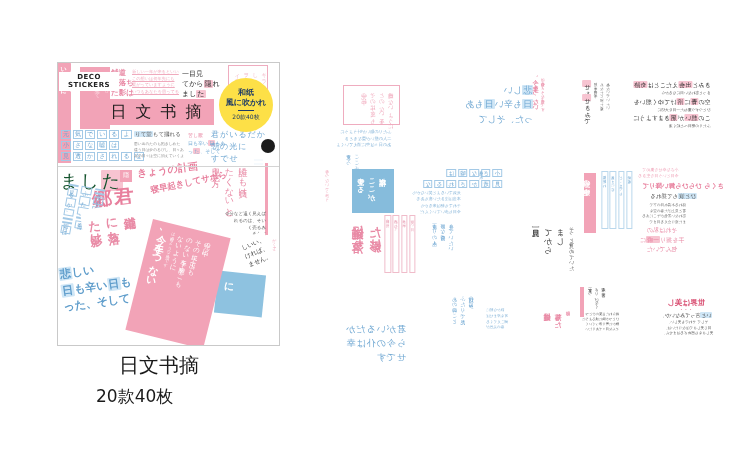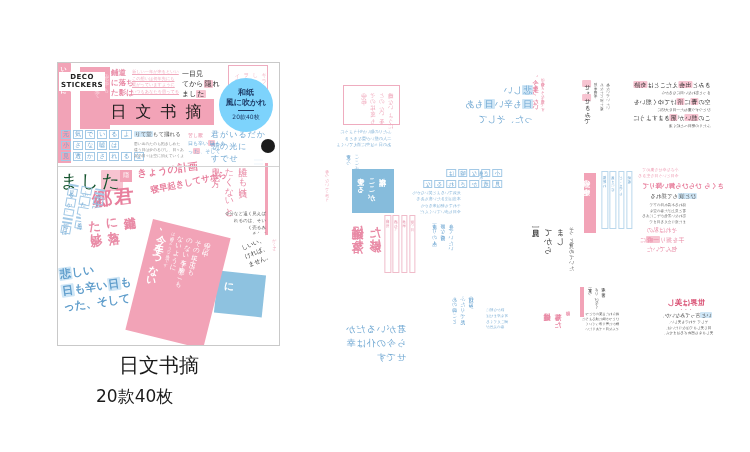--- a/index.html
+++ b/index.html
@@ -3,27 +3,27 @@
 <meta charset="utf-8">
 <style>
   html,body{margin:0;padding:0}
   body{width:750px;height:452px;background:#ffffff;position:relative;overflow:hidden;
        font-family:"DejaVu Sans",sans-serif;}
   .page{position:absolute;inset:0}
   .pkg{position:absolute;left:57px;top:62px;width:221px;height:282px;
        border:1px solid #c9c9c9;background:#fff;overflow:hidden}
   .brand{position:absolute;left:1px;top:9px;width:46px;background:#fff;z-index:5;
          text-align:center;font-weight:700;font-size:7px;letter-spacing:.5px;
-         color:#222;line-height:1.2;padding:1px 0}
+         color:#222;line-height:1.2;padding:1px 7px}
   .titlebar{position:absolute;left:40px;top:36px;width:116px;height:26px;background:#f2a3b7;
             z-index:5;display:flex;align-items:center;justify-content:center;
             font-family:"DejaVu Serif",serif;font-size:16px;letter-spacing:9px;
             padding-left:9px;box-sizing:border-box;color:#1c1c1c}
   .badge{position:absolute;left:161px;top:15px;width:54px;height:54px;border-radius:50%;
-         background:#7dd3fc;color:#1d3a66;z-index:5;display:flex;flex-direction:column;
+         background:#fde047;color:#1d3a66;z-index:5;display:flex;flex-direction:column;
          align-items:center;justify-content:center;text-align:right;font-weight:700}
   .badge .b1,.badge .b2{font-size:8px;line-height:1.25}
   .badge hr{width:16px;border:none;border-top:1px solid #1d3a66;margin:2px 0}
   .badge .b3{font-size:6px;font-weight:400}
   .divider{position:absolute;left:0;top:103px;width:100%;height:1px;background:#d4d4d4;z-index:2}
   .sheet{position:absolute;left:320px;top:55px;width:428px;height:345px}
   .cap1{position:absolute;left:119px;top:352px;font-size:20px;color:#1a1a1a}
   .cap2{position:absolute;left:96px;top:385px;font-size:17px;color:#1a1a1a}
   .st{position:absolute;white-space:nowrap;box-sizing:border-box;z-index:1;line-height:1.35}
   .vcols{writing-mode:vertical-rl;height:100%}

